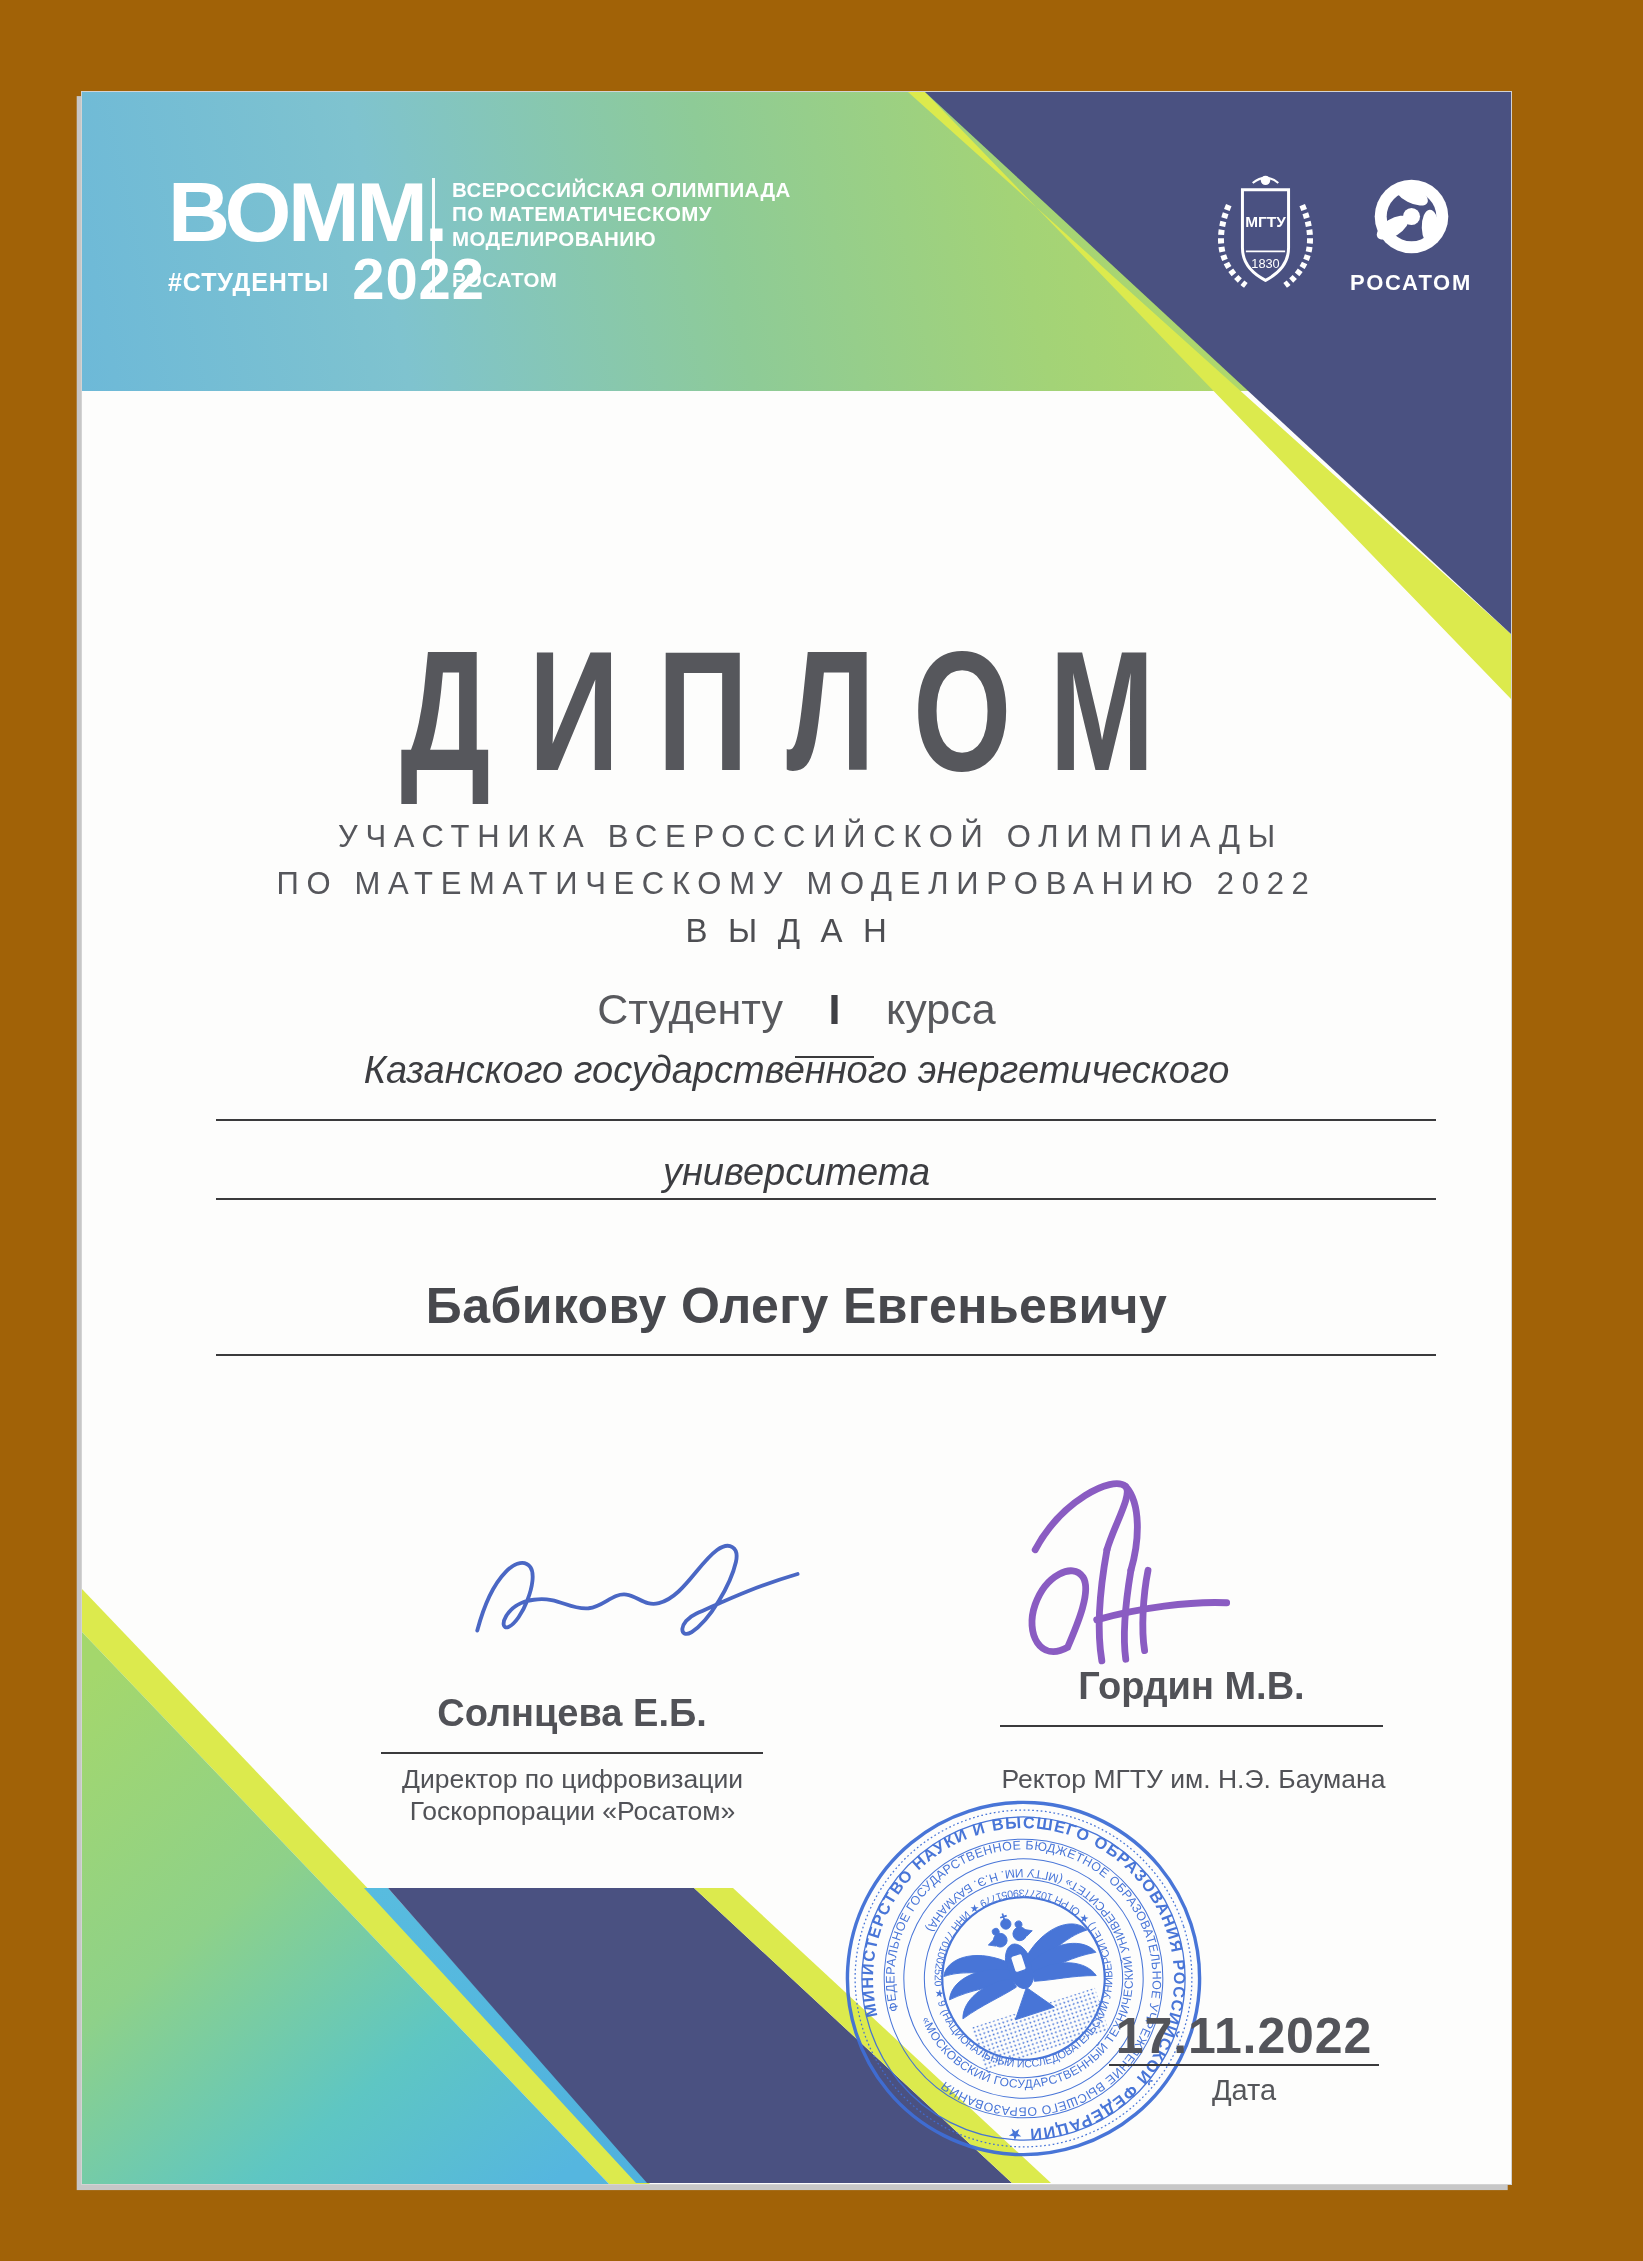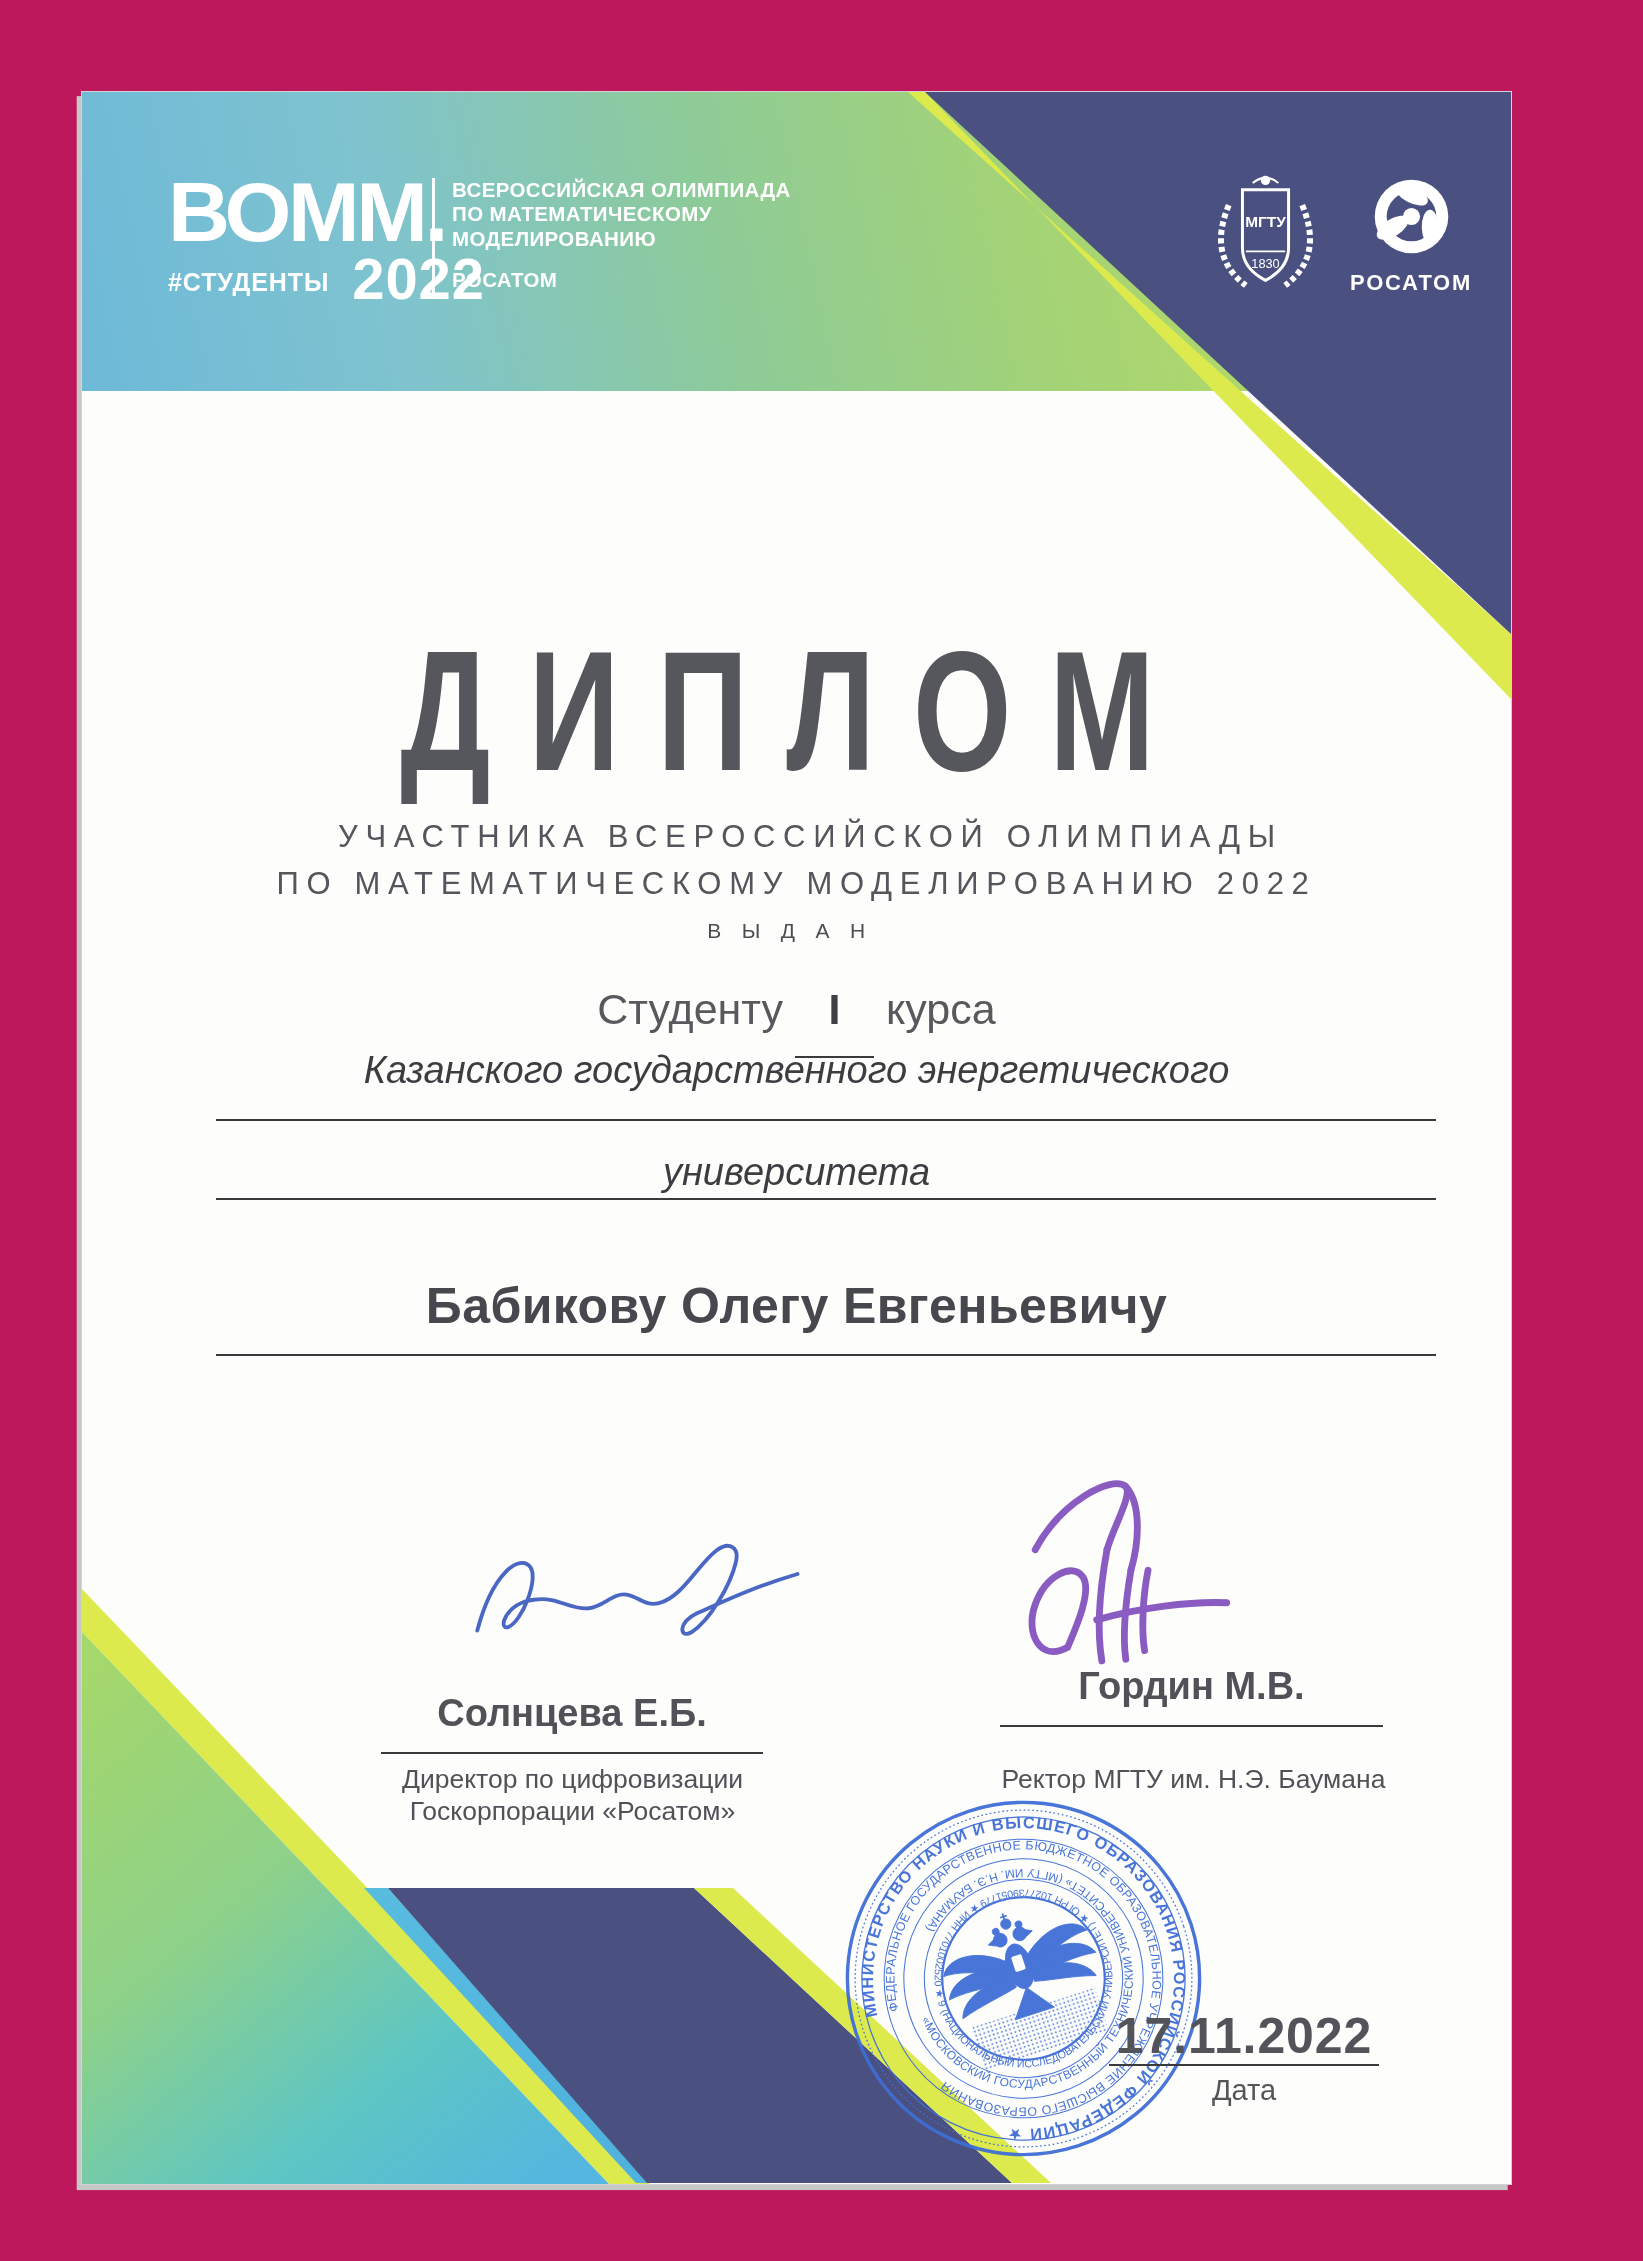--- a/index.html
+++ b/index.html
@@ -1,16 +1,16 @@
 <!DOCTYPE html>
 <html style="font-size:13.7px"><head>
 <meta charset="utf-8">
 <style>
   html,body{margin:0;padding:0;background:#ffffff;}
-  .canvas{position:relative;width:1643px;height:2261px;background:#be185d;overflow:hidden;
+  .canvas{position:relative;width:1643px;height:2261px;background:#a16207;overflow:hidden;
           font-family:"Liberation Sans","DejaVu Sans",sans-serif;}
   .sheet{position:absolute;left:81px;top:91px;width:1429px;height:2092px;background:#fdfdfc;
          border:0.9px solid #d3d3d3;box-shadow:-4.3px 5.1px 0 #c7c7c7;overflow:hidden;}
 
   
   .banner{position:absolute;left:0;top:0;width:1429px;height:299px;
           background:linear-gradient(78deg,#6db9d8 0%,#7fc3cf 22%,#8ecb97 45%,#a3d377 65%,#bcdc5e 92%);}
   .tr-stripe{position:absolute;left:826px;top:0;width:603px;height:607px;background:#dcea4d;
              clip-path:polygon(0 0,17px 0,603px 607px,603px 542px);}
   .tr-navy{position:absolute;left:826px;top:0;width:603px;height:607px;background:#4a5181;
@@ -43,21 +43,21 @@
            clip-path:polygon(0 0,306px 0,624px 295px,259px 295px);}
   .bl-stripe2{position:absolute;left:612px;top:1796px;width:357px;height:295px;background:#dcea4d;
               clip-path:polygon(0 0,39px 0,357px 295px,318px 295px);}
 
   
   .ctext{position:absolute;left:0;right:0;text-align:center;color:#505155;}
   .title{top:533px;font-size:171px;line-height:171px;font-weight:700;color:#56575c;
          letter-spacing:.30em;transform:scaleX(.74);transform-origin:center;white-space:nowrap;}
   .subtitle1{top:726px;font-size:31px;line-height:38px;letter-spacing:7.7px;color:#55565b;white-space:nowrap;padding-left:28px;}
   .subtitle2{top:773px;font-size:31px;line-height:38px;letter-spacing:7.7px;color:#55565b;white-space:nowrap;}
-  .issued{top:822px;font-size:21px;line-height:34px;letter-spacing:20.5px;color:#4d4e52;}
+  .issued{top:822px;font-size:33px;line-height:34px;letter-spacing:20.5px;color:#4d4e52;}
   .recipient{top:892px;font-size:43px;line-height:51px;color:#58595d;display:flex;justify-content:center;
              align-items:baseline;gap:12px;}
   .course-slot{display:inline-block;width:79px;text-align:center;font-weight:700;color:#3f4044;
                border-bottom:2.6px solid #3a3a3c;padding-bottom:20.5px;}
   .uni{font-style:italic;font-size:38px;line-height:46px;color:#3c3d41;}
   .uni1{top:955px;} .uni2{top:1057px;}
   .rule{position:absolute;left:134px;width:1220px;height:0;border-top:2.6px solid #3a3a3c;}
   .rule1{top:1027px;} .rule2{top:1106px;} .rule3{top:1262px;}
   .rec-name{top:1185px;font-size:50px;line-height:58px;font-weight:700;color:#47484d;letter-spacing:0.4px;}
 

